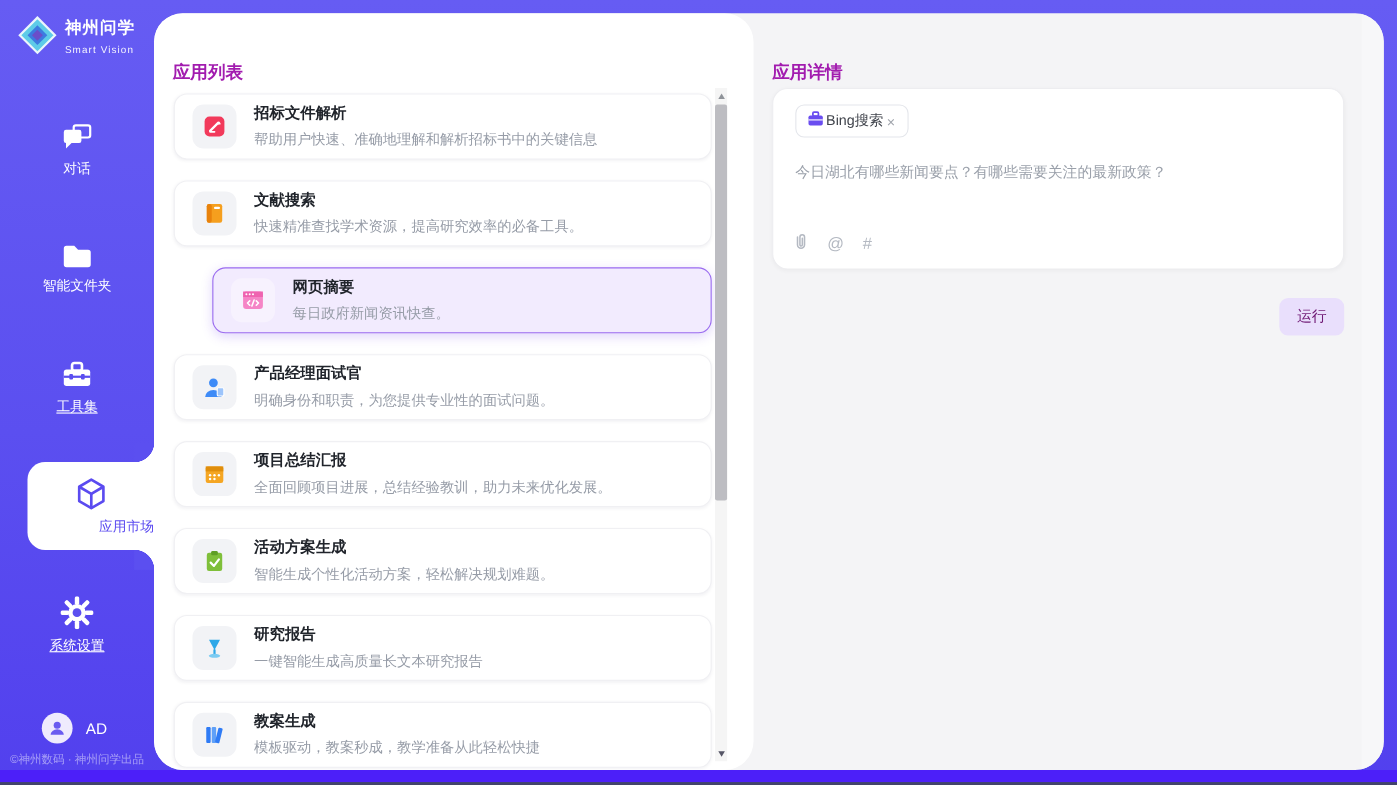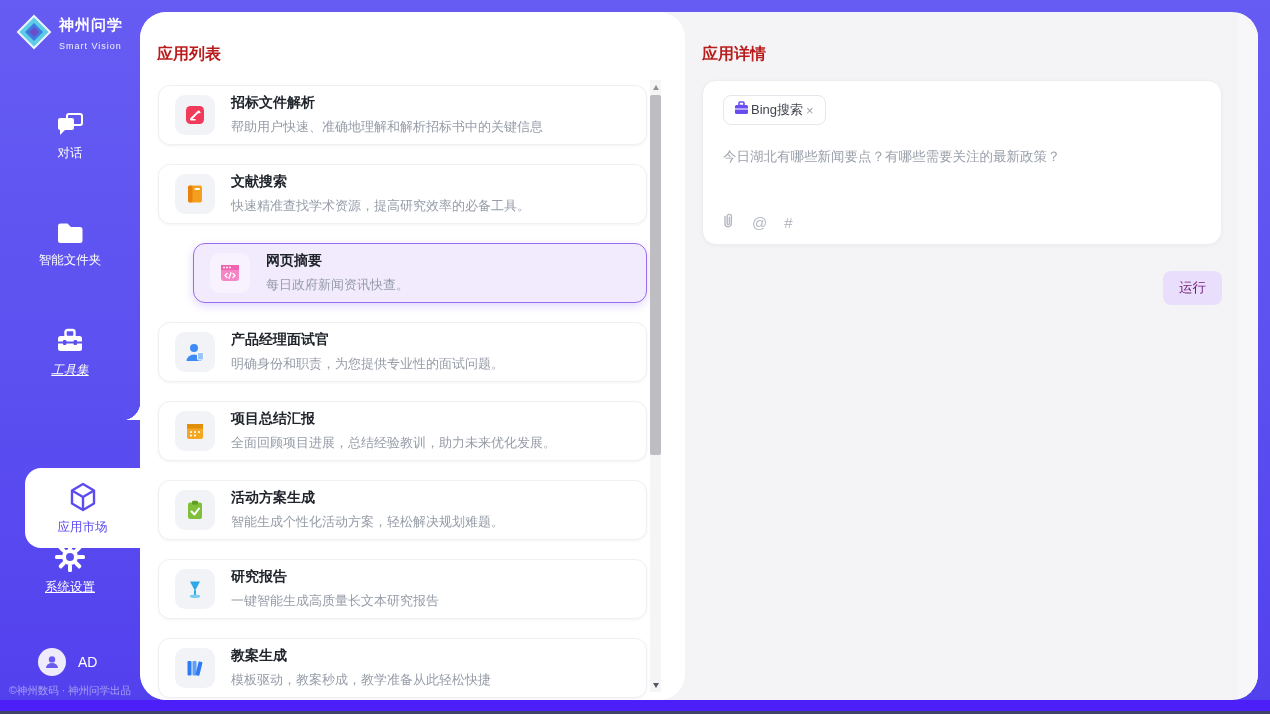--- a/index.html
+++ b/index.html
@@ -16,42 +16,42 @@
   
   .sidebar { position:absolute; left:0; top:0; width:140px; height:700px; }
   .logo-row { position:absolute; left:16px; top:14px; display:flex; align-items:center; gap:7px; }
   .logo-text .cn { color:#fff; font-size:15px; font-weight:bold; letter-spacing:1px; }
   .logo-text .en { color:rgba(255,255,255,.92); font-size:9px; letter-spacing:1px; margin-top:20px; }
 
   .nav-item { position:absolute; left:0; width:140px; text-align:center; cursor:pointer; }
   .nav-item .nicon { display:flex; justify-content:center; }
   .nav-item .nlabel { display:block; margin-top:7px; color:#fff; font-size:12.5px; }
   .nav-item .nlabel.u { text-decoration:underline; }
-  .ni-1 { top:112px; } .ni-2 { top:220px; } .ni-3 { top:328px;font-style:italic; } .ni-5 { top:542px; }
+  .ni-1 { top:112px; } .ni-2 { top:220px; } .ni-3 { top:328px; } .ni-5 { top:542px; }
 
   .active-pill { position:absolute; left:25px; top:420px; width:115px; height:80px;
-                 background:#fff; border-radius:16px 0 0 16px; text-align:center; cursor:pointer;margin-top:48px; }
+                 background:#fff; border-radius:16px 0 0 16px; text-align:right; cursor:pointer; }
   .active-pill .nicon { display:flex; justify-content:center; padding-top:12px; }
   .active-pill .nlabel { display:block; margin-top:5px; color:#5B4BF0; font-size:12.5px; }
   .curve { position:absolute; left:122px; width:18px; height:18px; }
   .curve.top { top:402px; background:radial-gradient(circle at 0 0,#5B4FF0 18px,#ffffff 18.5px); }
   .curve.bot { top:500px; background:radial-gradient(circle at 0 100%,#5B4FF0 18px,#ffffff 18.5px); }
 
   .user-row { position:absolute; left:38px; top:648px; display:flex; align-items:center; gap:12px; cursor:pointer;justify-content:center; }
   .avatar { width:28px; height:28px; border-radius:50%; background:#EFEBFD; display:flex; align-items:center; justify-content:center; }
   .user-name { color:#fff; font-size:14px; }
   .copyright { position:absolute; left:9px; top:684px; width:132px; color:rgba(255,255,255,.48); font-size:10.5px; white-space:nowrap; }
 
   
   .main { position:absolute; left:140px; top:12px; width:1118px; height:688px;
           background:#F4F4F6; border-radius:26px; overflow:hidden; }
 
   
   .list-panel { position:absolute; left:0; top:0; width:545px; height:688px; background:#fff; border-radius:26px; overflow:hidden; }
-  .panel-title { position:absolute; left:17px; top:32px; font-size:16px; font-weight:bold; color:#b91c1c; }
+  .panel-title { position:absolute; left:17px; top:44px; font-size:16px; font-weight:bold; color:#a21caf; }
   .cards { position:absolute; left:18px; top:73px; width:489px; }
   .card { display:flex; align-items:center; height:60px; margin-bottom:19px; background:#fff;
           border:1px solid #F0F0F3; border-radius:12px; padding-left:16px;
           box-shadow:0 1px 3px rgba(25,25,60,.05); cursor:pointer; }
   .card.selected { background:#F2EBFE; border:1px solid #9A6BEF; box-shadow:0 3px 10px rgba(124,77,240,.22);margin-left:35px; }
   .tile { width:40px; height:40px; border-radius:10px; background:#F2F3F6; flex:0 0 auto;
           display:flex; align-items:center; justify-content:center; }
   .card.selected .tile { background:#F7F2FE; }
   .ctext { margin-left:16px; }
   .ctitle { font-size:14px; font-weight:bold; color:#20242B; }

